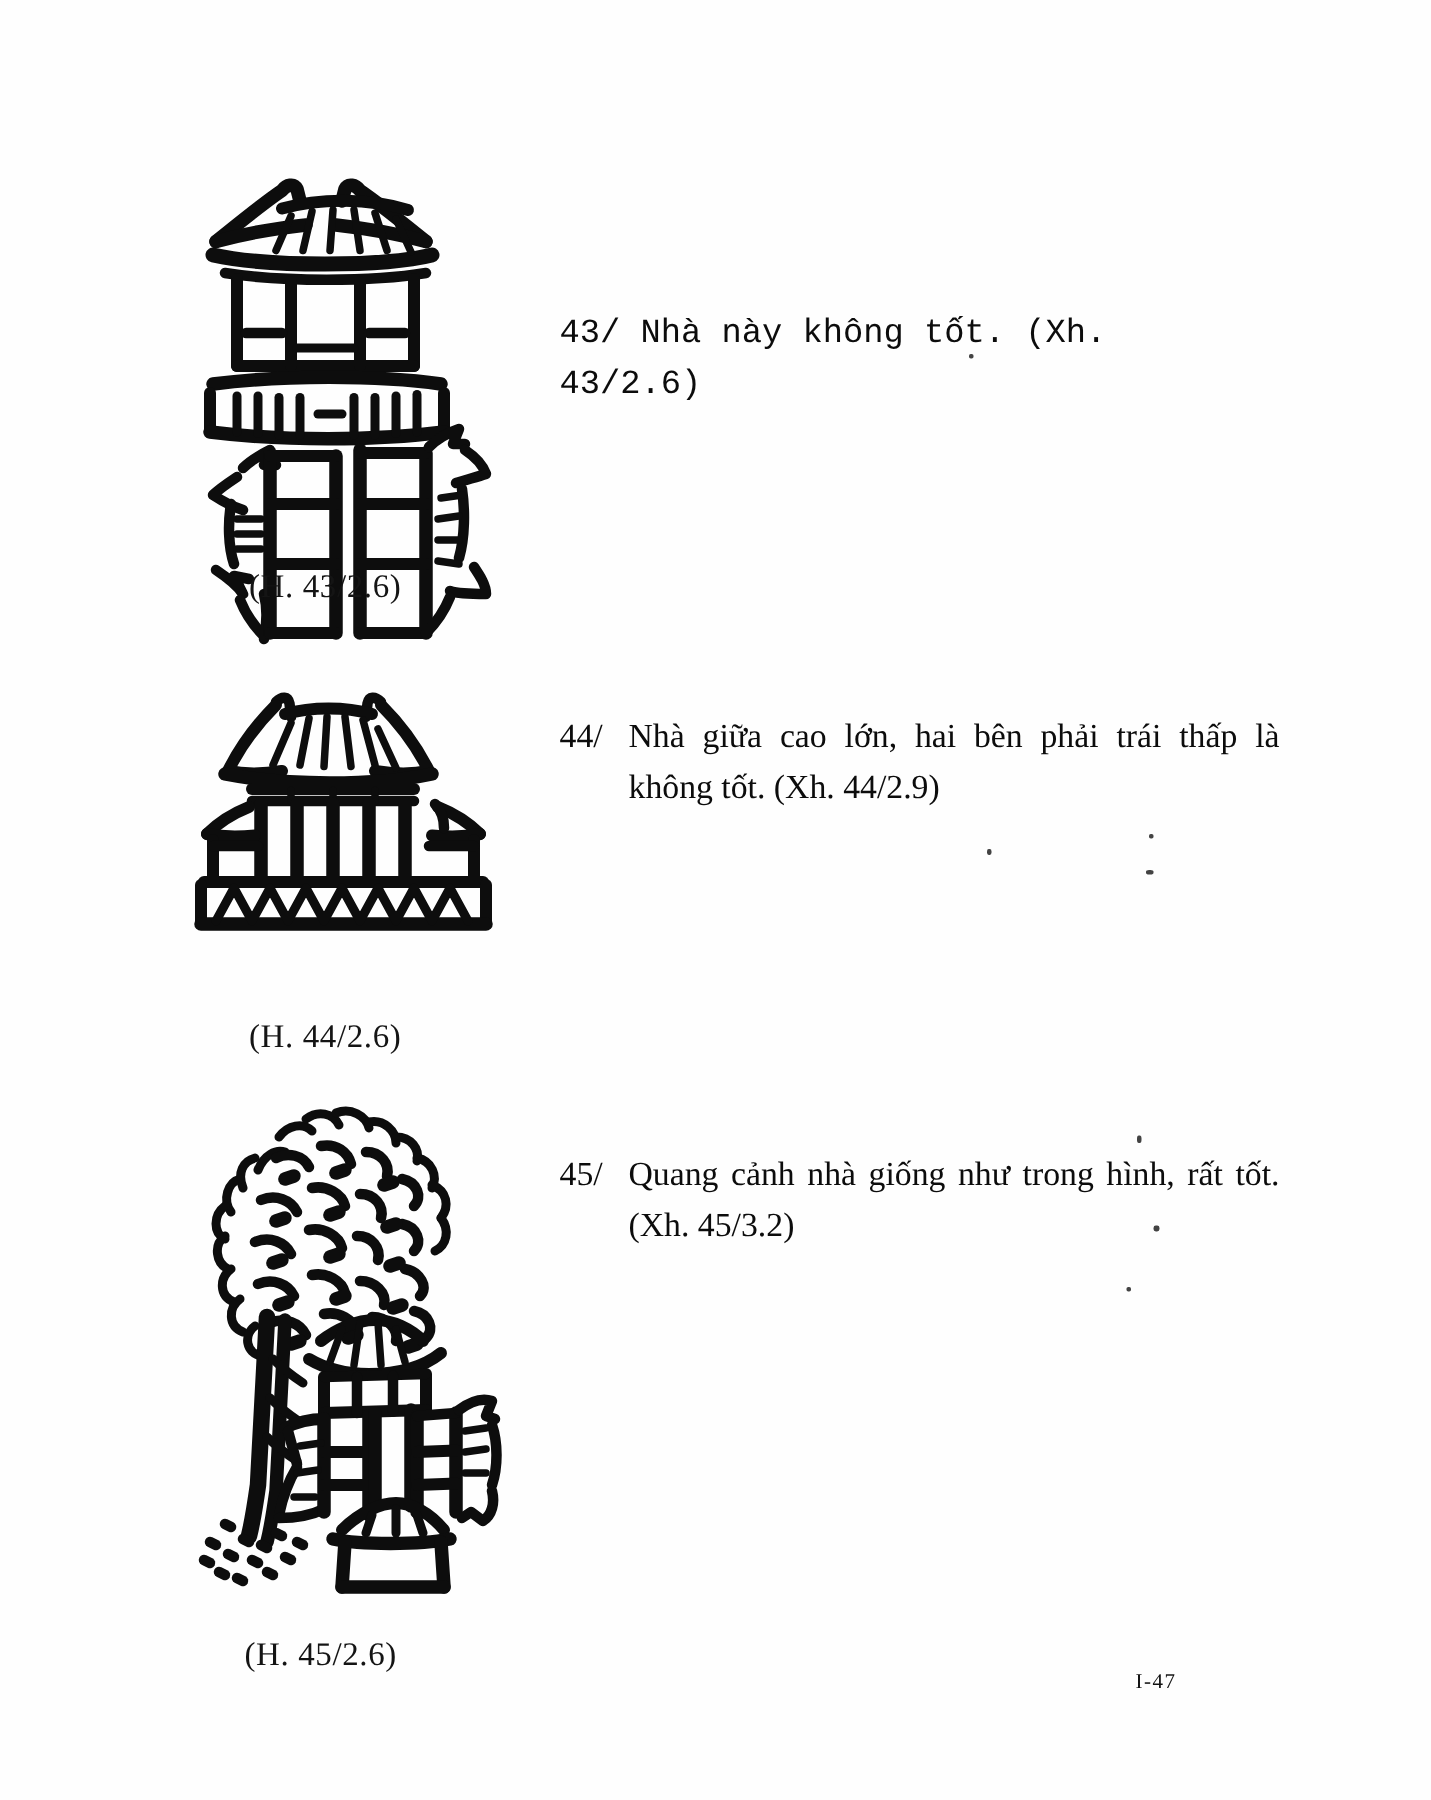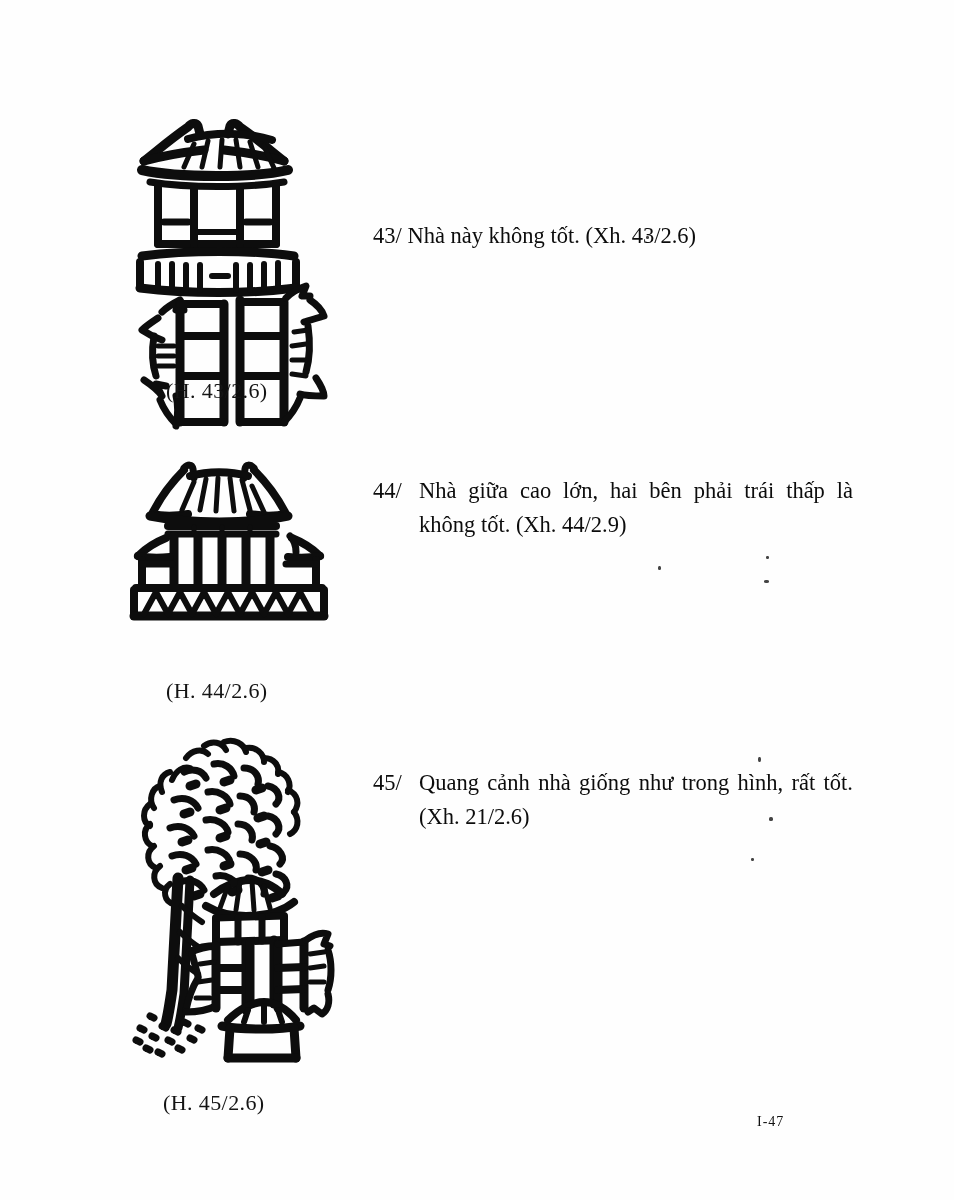--- a/index.html
+++ b/index.html
@@ -171,21 +171,21 @@
         <path d="M166 228 L180 226" stroke-width="5"></path>
         <path d="M164 242 L178 240" stroke-width="5"></path>
         <path d="M164 256 L178 256" stroke-width="5"></path>
         <path d="M164 270 L178 272" stroke-width="5"></path>
       </g>
     </svg>
   </div>
 
   <div class="figure-caption" style="left:166px; top:378px;">(H. 43/2.6)</div>
 
-  <div class="text-block no-justify" style="left:373px; top:219px; width:440px;">
+  <div class="text-block no-justify" style="left:373px; top:205px; width:440px;font-family:Liberation Mono, monospace;">
     <p>43/ Nhà này không tốt. (Xh. 43/2.6)</p>
   </div>
 
   <div class="figure-box" style="left:130px; top:458px; width:200px; height:170px;">
     <svg width="200" height="170" viewBox="0 0 200 170" fill="none" xmlns="http://www.w3.org/2000/svg">
       <g stroke="#0d0d0d" stroke-linecap="round" stroke-linejoin="round" fill="none">
 
         <path d="M54 10 C58 6 62 6 63 11 L64 20" stroke-width="7"></path>
         <path d="M54 12 C42 24 30 40 22 56 C32 58 46 58 58 56" stroke-width="8"></path>
 
@@ -379,21 +379,21 @@
           <path d="M70 300 L74 302"></path>
         </g>
       </g>
     </svg>
   </div>
 
   <div class="figure-caption" style="left:163px; top:1070px;margin-top:20px;">(H. 45/2.6)</div>
 
   <div class="text-block hang" style="left:373px; top:766px; width:434px;">
     <span class="num">45/</span>
-    <p>Quang cảnh nhà giống như trong hình, rất tốt. (Xh. 21/2.6)</p>
+    <p>Quang cảnh nhà giống như trong hình, rất tốt. (Xh. 45/3.2)</p>
   </div>
 
   <div class="folio" style="left:757px; top:1114px;">I-47</div>
 
   <div class="speck" style="left:646px; top:236px; width:3px; height:3px;"></div>
   <div class="speck" style="left:766px; top:556px; width:3px; height:3px;"></div>
   <div class="speck" style="left:764px; top:580px; width:5px; height:3px;"></div>
   <div class="speck" style="left:658px; top:566px; width:3px; height:4px;"></div>
   <div class="speck" style="left:758px; top:757px; width:3px; height:5px;"></div>
   <div class="speck" style="left:769px; top:817px; width:4px; height:4px;"></div>

